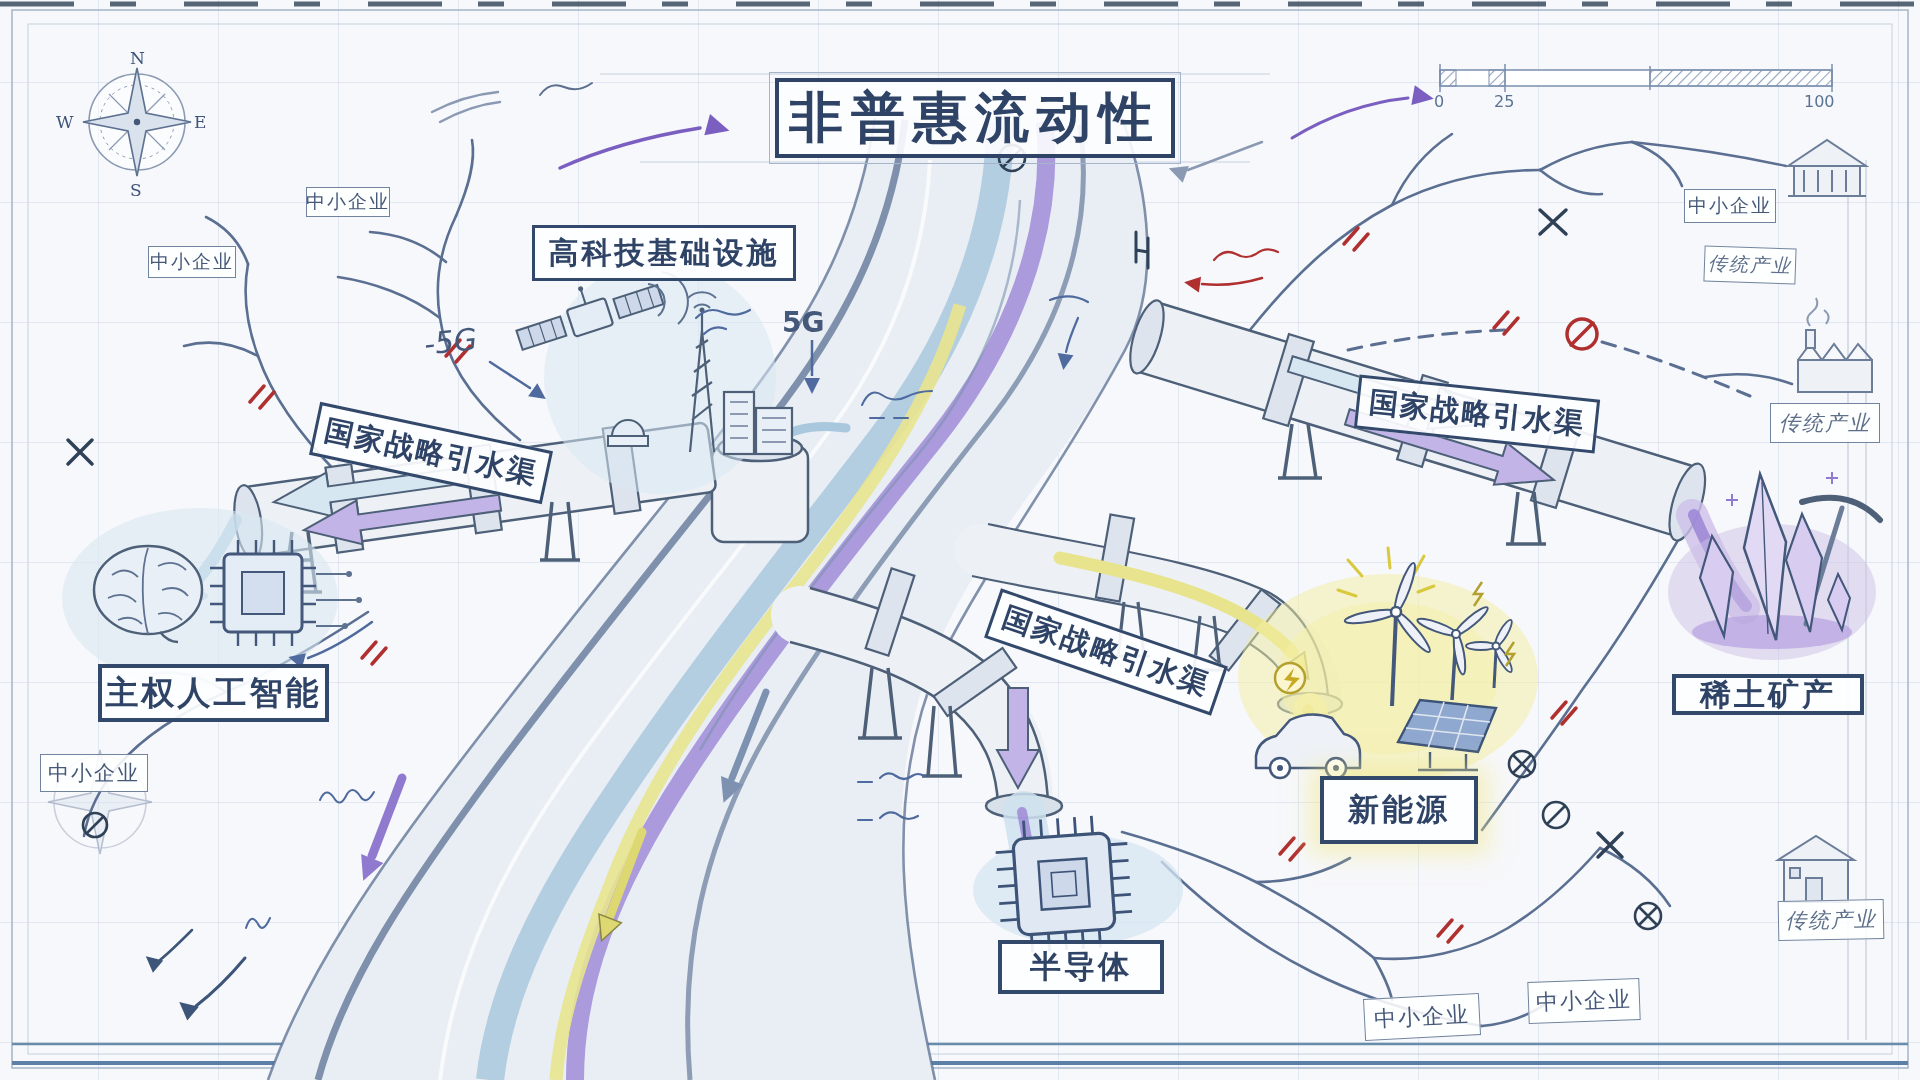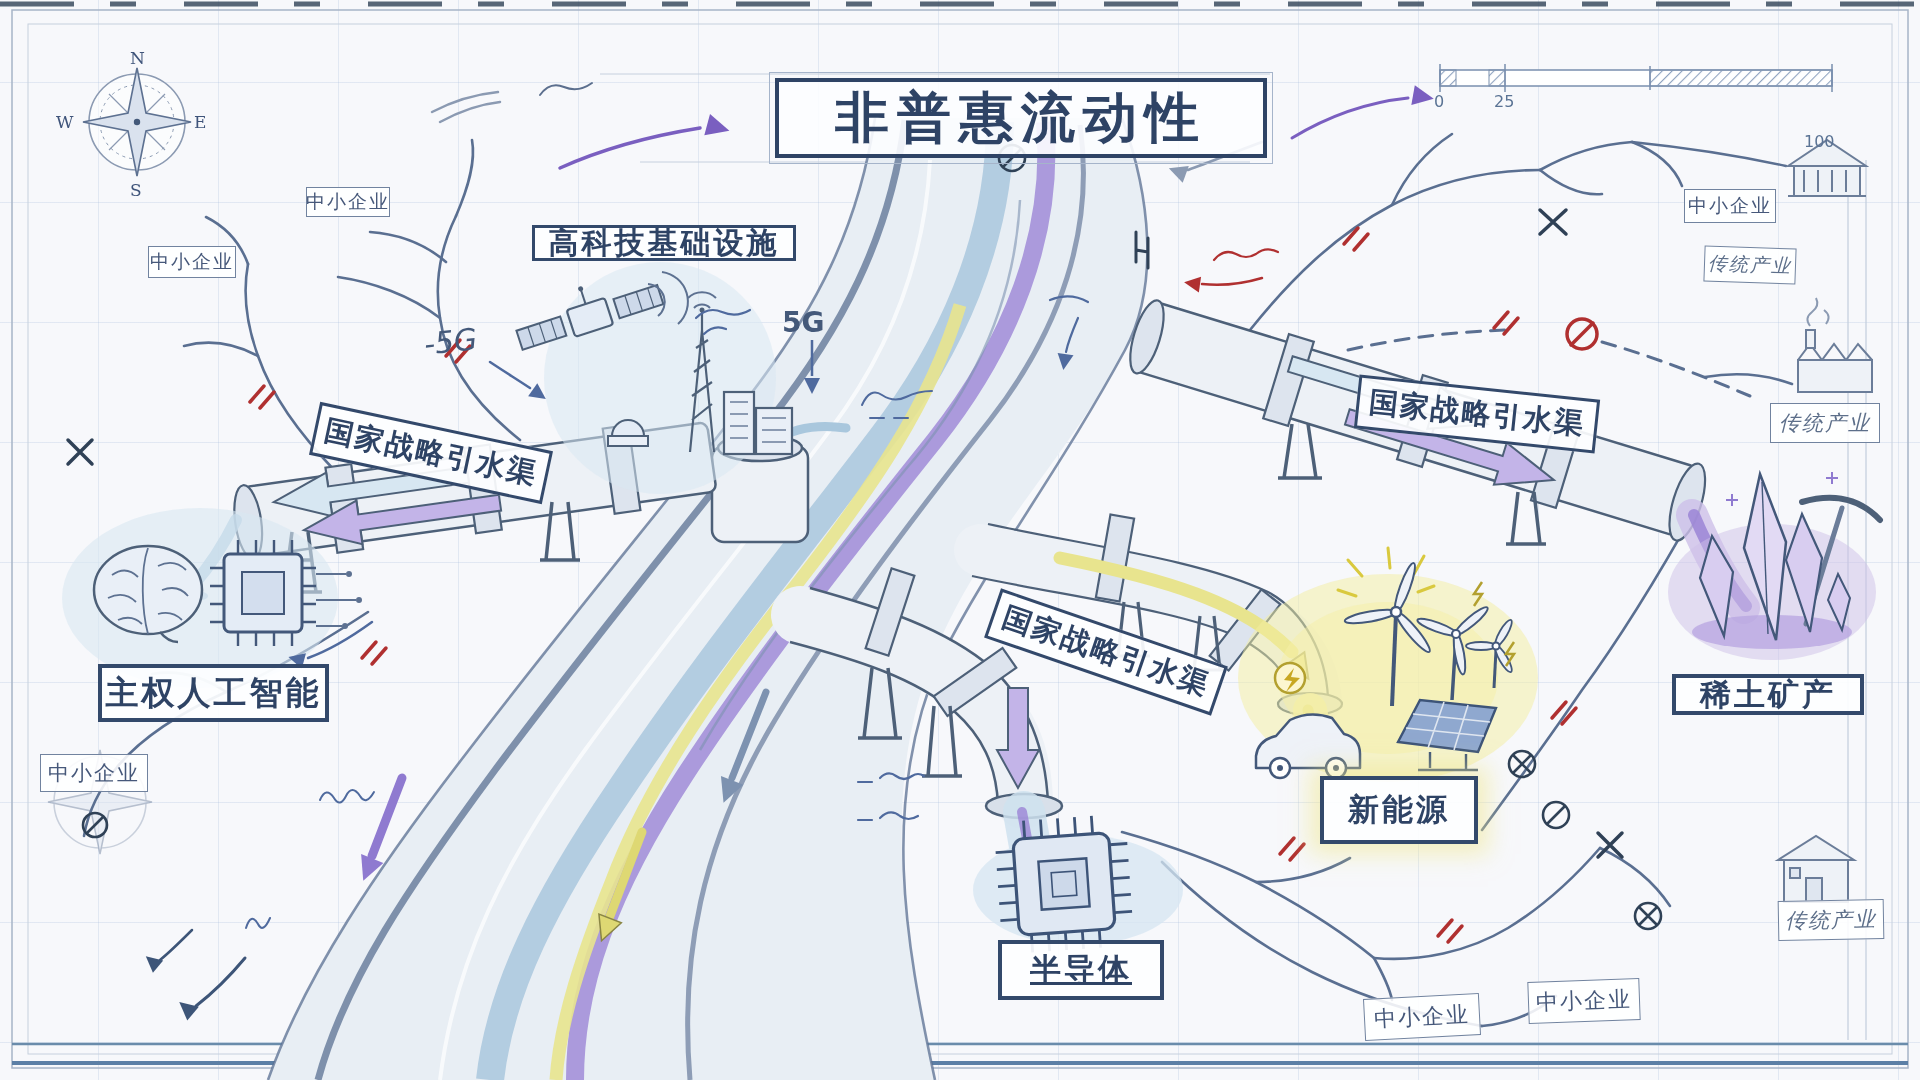--- a/index.html
+++ b/index.html
@@ -10,21 +10,21 @@
     background-color:#f7f8fb;
     background-image:
       linear-gradient(rgba(170,190,220,.28) 1px, transparent 1px),
       linear-gradient(90deg, rgba(170,190,220,.28) 1px, transparent 1px);
     background-size:120px 120px; background-position:-22px -38px;
   }
   svg.art { position:absolute; left:0; top:0; }
   .label { position:absolute; display:flex; align-items:center; justify-content:center;
     background:rgba(253,254,255,.92); border:3px solid #33496b; color:#2e4365;
     font-weight:bold; white-space:nowrap; }
-  .title-box { position:absolute; left:775px; top:78px; width:492px; height:80px;
+  .title-box { position:absolute; left:775px; top:78px; width:400px; height:80px;
     display:flex; align-items:center; justify-content:center; font-size:54px; font-weight:bold;
     letter-spacing:8px; color:#2e4365; border:4px solid #2e4365;
     background:rgba(252,253,255,.9); outline:1px solid #a5b4ca; outline-offset:5px; }
   .pipe-label { font-size:29px; letter-spacing:2px; }
   .dest-label { letter-spacing:3px; border-width:4px; }
   .mini-label { position:absolute; display:flex; align-items:center; justify-content:center;
     background:rgba(255,255,255,.88); border:1.6px solid #71839f; color:#46587a;
     font-size:19px; letter-spacing:2px; white-space:nowrap; }
   .trad { color:#5d6f8a; font-style:italic; }
   .annot { position:absolute; color:#44597a; white-space:nowrap; }
@@ -407,29 +407,29 @@
 
 <div class="title-box">非普惠流动性</div>
 
 <span class="compass-letter" style="left:130px; top:48px;">N</span>
 <span class="compass-letter" style="left:56px;  top:112px;">W</span>
 <span class="compass-letter" style="left:194px; top:112px;">E</span>
 <span class="compass-letter" style="left:130px; top:180px;">S</span>
 
 <span class="tick" style="left:1434px; top:92px;">0</span>
 <span class="tick" style="left:1494px; top:92px;">25</span>
-<span class="tick" style="left:1804px; top:92px;margin-top:40px;">100</span>
+<span class="tick" style="left:1804px; top:92px;">100</span>
 
 <div class="label pipe-label" style="left:312px; top:426px; width:238px; height:54px; transform:rotate(12deg);">国家战略引水渠</div>
 <div class="label pipe-label" style="left:986px; top:626px; width:240px; height:52px; transform:rotate(19deg);">国家战略引水渠</div>
 <div class="label pipe-label" style="left:1356px; top:387px; width:242px; height:54px; transform:rotate(6deg);">国家战略引水渠</div>
 
 <div class="label dest-label" style="left:98px; top:664px; width:231px; height:58px; font-size:33px;">主权人工智能</div>
-<div class="label dest-label" style="left:532px; top:225px; width:264px; height:36px; font-size:30px; border-width:3px;">高科技基础设施</div>
-<div class="label dest-label" style="left:998px; top:940px; width:166px; height:60px; font-size:31px;text-decoration:underline;">半导体</div>
+<div class="label dest-label" style="left:532px; top:225px; width:264px; height:56px; font-size:30px; border-width:3px;">高科技基础设施</div>
+<div class="label dest-label" style="left:998px; top:940px; width:166px; height:54px; font-size:31px;">半导体</div>
 <div class="label dest-label" style="left:1320px; top:776px; width:158px; height:68px; font-size:31px; box-shadow:0 0 22px 10px rgba(240,232,140,.55);">新能源</div>
 <div class="label dest-label" style="left:1672px; top:674px; width:192px; height:41px; font-size:31px;">稀土矿产</div>
 
 <div class="mini-label" style="left:306px; top:187px; width:84px; height:30px;">中小企业</div>
 <div class="mini-label" style="left:148px; top:246px; width:88px; height:32px;">中小企业</div>
 <div class="mini-label" style="left:40px; top:754px; width:108px; height:38px; font-size:21px;">中小企业</div>
 <div class="mini-label" style="left:1684px; top:189px; width:92px; height:34px;">中小企业</div>
 <div class="mini-label" style="left:1364px; top:996px; width:116px; height:42px; font-size:22px; transform:rotate(-3deg);">中小企业</div>
 <div class="mini-label" style="left:1528px; top:980px; width:112px; height:42px; font-size:22px; transform:rotate(-2deg);">中小企业</div>
 <div class="mini-label trad" style="left:1704px; top:247px; width:92px; height:36px; transform:rotate(2deg);">传统产业</div>

